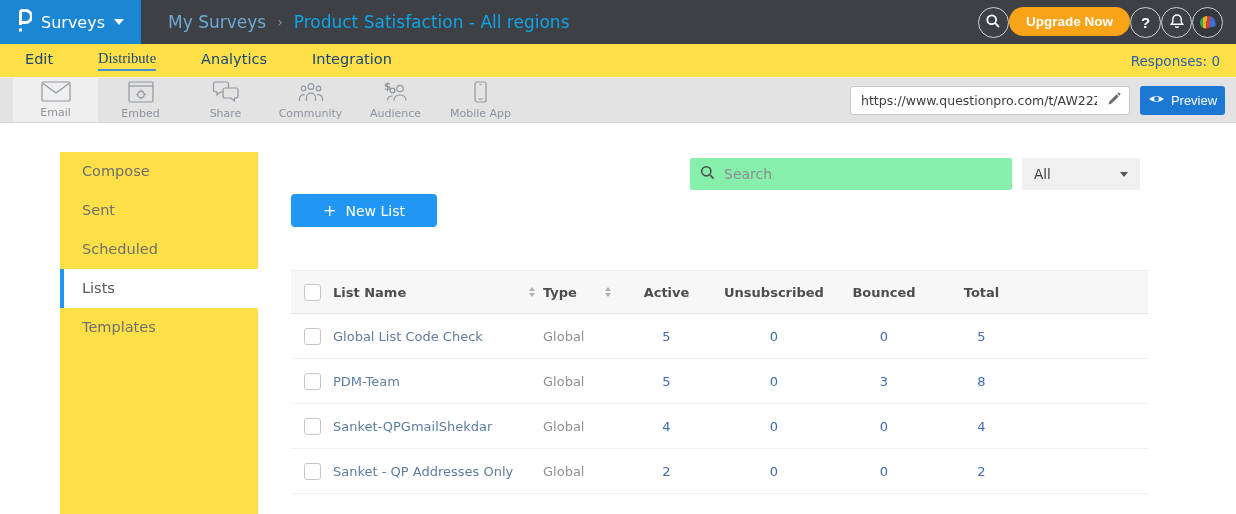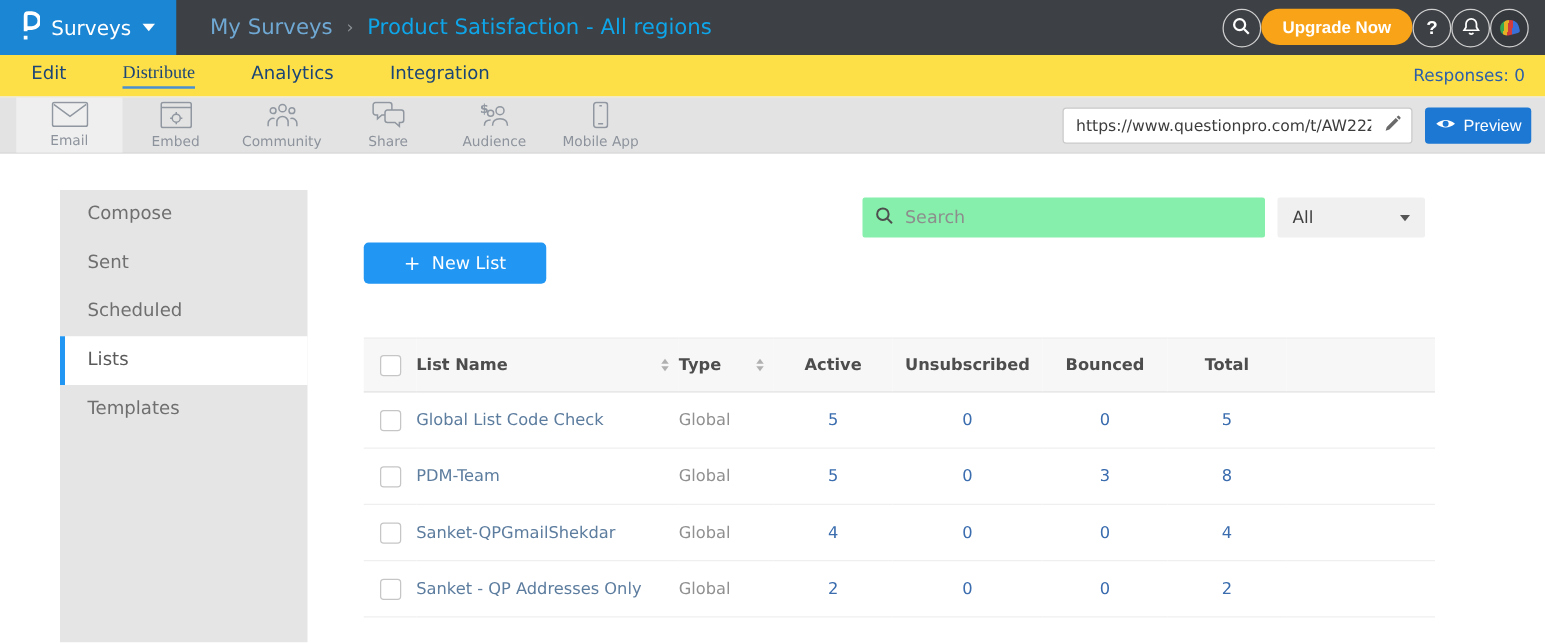--- a/index.html
+++ b/index.html
@@ -34,21 +34,21 @@
   .tool-item { width: 85px; display: flex; flex-direction: column; align-items: center; justify-content: center; gap: 1px; color: #8d939c; font-size: 11px; cursor: pointer; }
   .tool-item:first-child { margin-left: 13px; text-align: right; }
   .tool-item.active { background: #efefef; }
   .tool-item svg { stroke: #9097a0; fill: none; stroke-width: 1.2; }
   .url-wrap { position: absolute; right: 106px; top: 8px; width: 280px; height: 29px; background: #fff; border: 1px solid #c9c9c9; border-radius: 3px; display: flex; align-items: center; }
   .url-input { border: none; outline: none; flex: 1; min-width: 0; font-size: 12.5px; color: #3c3c3c; padding: 0 2px 0 10px; background: transparent; font-family: inherit; }
   .pencil-btn { width: 30px; height: 100%; display: flex; align-items: center; justify-content: center; cursor: pointer; border: none; background: transparent; }
   .preview-btn { position: absolute; right: 11px; top: 8px; width: 85px; height: 29px; background: #1d78d4; color: #fff; border: none; border-radius: 3px; display: flex; align-items: center; justify-content: center; gap: 6px; font-size: 13px; cursor: pointer; }
   
   .content { position: relative; height: 391px; background: #fff; }
-  .sidebar { position: absolute; left: 48px; top: 29px; bottom: 0; width: 198px; background: #e5e5e5; }
+  .sidebar { position: absolute; left: 60px; top: 29px; bottom: 0; width: 198px; background: #fde047; }
   .side-item { height: 39px; line-height: 39px; padding-left: 22px; color: #6f6f6f; font-size: 14.5px; cursor: pointer; }
   .side-item.active { background: #fff; border-left: 4px solid #2196f3; padding-left: 18px; color: #5a5a5a; }
   .search-box { position: absolute; left: 690px; top: 35px; width: 322px; height: 32px; background: #86efac; border-radius: 2px; display: flex; align-items: center; padding: 0 10px; justify-content: center; }
   .search-box svg { stroke: #4e4e4e; fill: none; stroke-width: 1.6; flex: none; }
   .search-input { border: none; outline: none; background: transparent; flex: 1; margin-left: 9px; font-size: 14px; color: #444; font-family: inherit; }
   .search-input::placeholder { color: #8d8d8d; }
   .filter { position: absolute; left: 1022px; top: 35px; width: 118px; height: 32px; background: #f0f0f0; border-radius: 2px; display: flex; align-items: center; padding: 0 12px; font-size: 13.5px; color: #3f3f3f; cursor: pointer; }
   .filter .caret { margin-left: auto; width: 0; height: 0; border-left: 4.5px solid transparent; border-right: 4.5px solid transparent; border-top: 5.5px solid #555; }
   .new-list { position: absolute; left: 291px; top: 71px; width: 146px; height: 33px; background: #2196f3; color: #fff; border: none; border-radius: 4px; font-size: 14px; display: flex; align-items: center; justify-content: center; gap: 9px; cursor: pointer; font-family: inherit; }
   .new-list .plus { font-size: 16px; }
@@ -135,39 +135,39 @@
           <rect x="1" y="1" width="24" height="20" rx="1.5"></rect>
           <line x1="1" y1="5" x2="25" y2="5"></line>
           <circle cx="13" cy="13.5" r="3.2"></circle>
           <path d="M13 10.3 v-1.7 M13 16.7 v1.7 M9.8 13.5 h-1.7 M16.2 13.5 h1.7"></path>
         </svg>
     </span>
     <span>Embed</span>
   </div>
   <div class="tool-item">
     <span>
+      <svg width="28" height="22" viewBox="0 0 28 22">
+        <path d="M3.5 1 h11 a2 2 0 0 1 2 2 v6 a2 2 0 0 1 -2 2 h-6 l-3.5 3 v-3 h-1.5 a2 2 0 0 1 -2 -2 v-6 a2 2 0 0 1 2 -2 z"></path>
+        <path fill="#e3e3e3" d="M13 7 h11 a2 2 0 0 1 2 2 v6 a2 2 0 0 1 -2 2 h-1.5 v3 l-3.5 -3 h-6 a2 2 0 0 1 -2 -2 v-6 a2 2 0 0 1 2 -2 z"></path>
+      </svg>
+    </span>
+    <span>Share</span>
+  </div>
+  <div class="tool-item">
+    <span>
       <svg width="26" height="22" viewBox="0 0 26 22">
         <circle cx="5.5" cy="7.5" r="2.3"></circle>
           <circle cx="20.5" cy="7.5" r="2.3"></circle>
           <circle cx="13" cy="5.5" r="2.9"></circle>
         <path d="M1.5 20 v-2.3 a4 4 0 0 1 5.2 -3.8"></path>
         <path d="M24.5 20 v-2.3 a4 4 0 0 0 -5.2 -3.8"></path>
         <path d="M8.5 20 v-3.3 a4.5 4.5 0 0 1 9 0 V20"></path>
       </svg>
     </span>
     <span>Community</span>
-  </div>
-  <div class="tool-item">
-    <span>
-      <svg width="28" height="22" viewBox="0 0 28 22">
-        <path d="M3.5 1 h11 a2 2 0 0 1 2 2 v6 a2 2 0 0 1 -2 2 h-6 l-3.5 3 v-3 h-1.5 a2 2 0 0 1 -2 -2 v-6 a2 2 0 0 1 2 -2 z"></path>
-        <path fill="#e3e3e3" d="M13 7 h11 a2 2 0 0 1 2 2 v6 a2 2 0 0 1 -2 2 h-1.5 v3 l-3.5 -3 h-6 a2 2 0 0 1 -2 -2 v-6 a2 2 0 0 1 2 -2 z"></path>
-      </svg>
-    </span>
-    <span>Share</span>
   </div>
   <div class="tool-item">
     <span>
       <svg width="26" height="22" viewBox="0 0 26 22">
         <text x="1" y="9" font-size="10" font-weight="bold" fill="#9097a0" stroke="none">$</text>
         <circle cx="9.5" cy="9.5" r="2.4"></circle>
         <path d="M4.5 19.5 q0 -4.5 5 -4.5"></path>
         <circle cx="17" cy="7.5" r="3.2"></circle>
         <path d="M11 19.5 q0 -5.5 6 -5.5 q6 0 6 5.5"></path>
       </svg>

